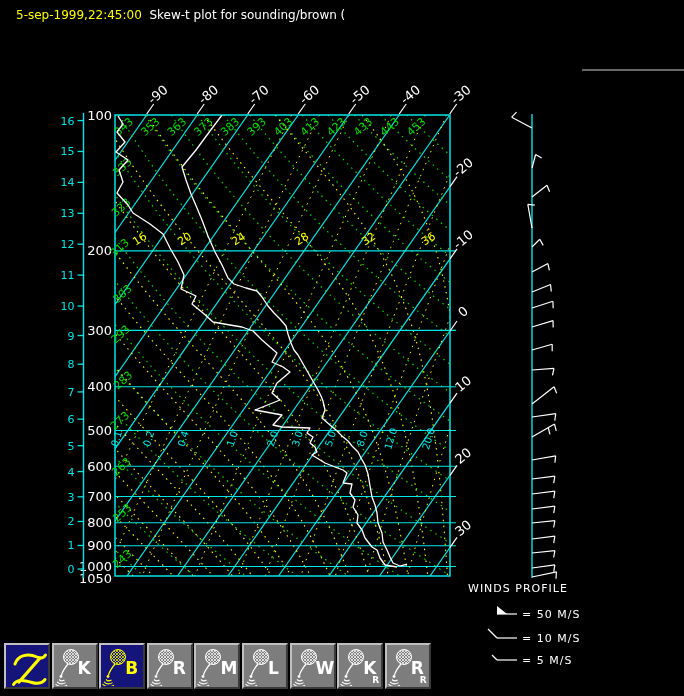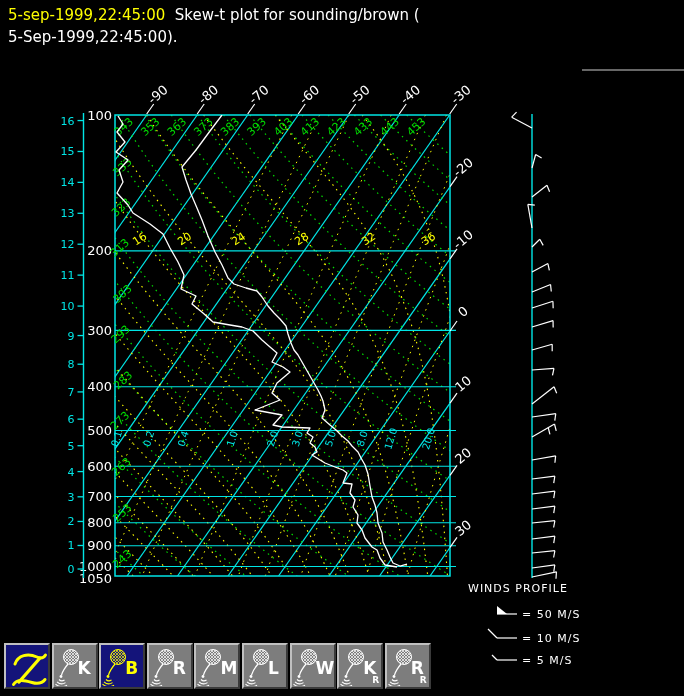--- a/index.html
+++ b/index.html
@@ -1,17 +1,17 @@
 <!DOCTYPE html>
 <html><head>
 <meta charset="utf-8">
 <style>
   html,body{margin:0;padding:0;background:#000;width:684px;height:696px;overflow:hidden;position:relative;}
   body{font-family:"DejaVu Sans","Liberation Sans",sans-serif;}
-  #title{position:absolute;left:8px;top:4px;font-size:15px;line-height:22px;white-space:pre;color:#fff;}
+  #title{position:absolute;left:16px;top:4px;font-size:12px;line-height:22px;white-space:pre;color:#fff;}
   #title .ts{color:#ffff00;}
   #chart-svg{position:absolute;left:0;top:0;}
   #toolbar{position:absolute;left:4px;top:643px;width:432px;height:47px;}
   .tbtn{position:absolute;top:0;width:46px;height:46px;background:#7d7d7d;box-sizing:border-box;
         border-top:2px solid #c0c0c0;border-left:2px solid #c0c0c0;
         border-right:2px solid #3a3a3a;border-bottom:2px solid #3a3a3a;cursor:pointer;}
   .tbtn.sel{background:#14147a;}
   .tbtn svg{position:absolute;left:1px;top:3px;}
   .tbtn .letter{position:absolute;left:24px;top:13px;font-size:17px;font-weight:bold;color:#fff;}
   .tbtn.sel .letter{color:#ffff00;}
@@ -22,21 +22,21 @@
   .hgt{fill:#00e5e5;font-size:11px;}
   .itl{fill:#ffffff;font-size:13px;}
   .lblg{fill:#00dd00;font-size:11px;}
   .lbly{fill:#ffff00;font-size:11px;}
   .lblc{fill:#00e5e5;font-size:10px;}
   .leg{fill:#ffffff;font-size:11px;letter-spacing:1px;}
 </style>
 </head>
 <body>
 
-<div id="title"><span class="ts">5-sep-1999,22:45:00</span><span>  Skew-t plot for sounding/brown (</span><br><span>5-Sep-1999,22:45:00).</span></div>
+<div id="title"><span class="ts">5-sep-1999,22:45:00</span><span>  Skew-t plot for sounding/brown (</span><br></div>
 
 <svg id="chart-svg" width="684" height="696">
     <defs>
       <clipPath id="plotclip">
         <rect x="115" y="115" width="335" height="461"></rect>
       </clipPath>
       <pattern id="hatchW" width="3" height="3" patternUnits="userSpaceOnUse">
         <path d="M0,0 l3,3 M3,0 l-3,3" stroke="#ffffff" stroke-width="0.7"></path>
       </pattern>
       <pattern id="hatchY" width="3" height="3" patternUnits="userSpaceOnUse">

